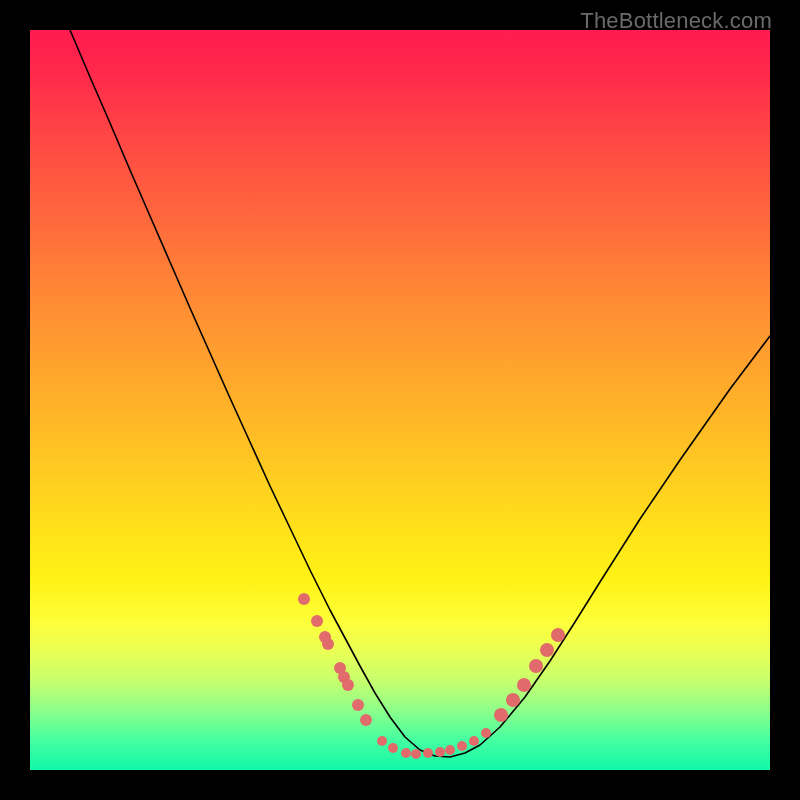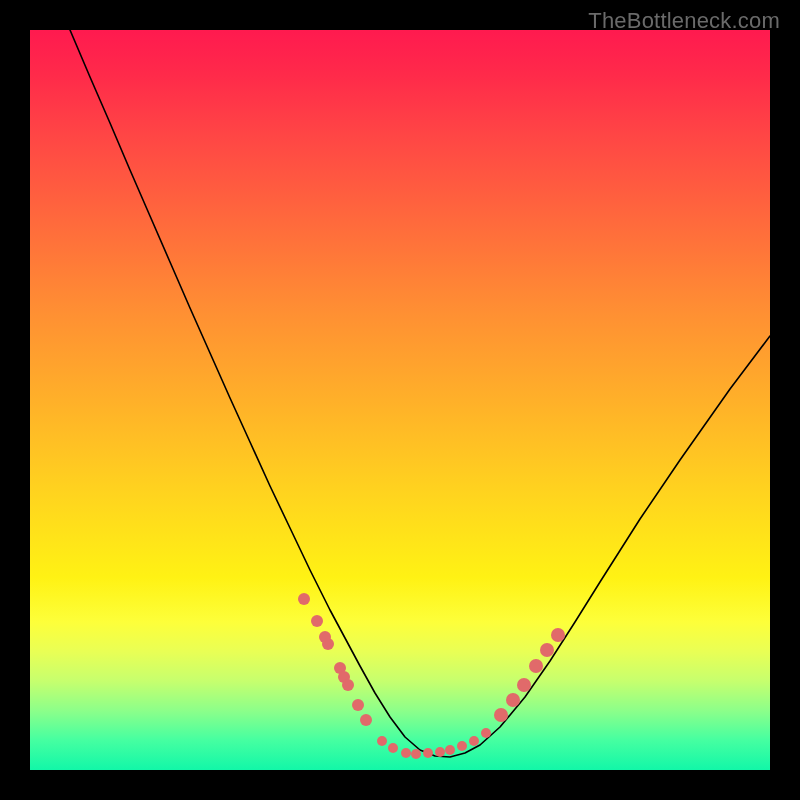--- a/index.html
+++ b/index.html
@@ -40,21 +40,21 @@
       #e9ff55 84%,
       #c6ff6e 88%,
       #8cff8a 92%,
       #45ffa1 96%,
       #12f7a8 100%
     );
   }
   .watermark {
     position: absolute;
     top: 8px;
-    right: 20px;
+    right: 28px;
     color: #6a6a6a;
     font-size: 22px;
     font-weight: 500;
     letter-spacing: 0.2px;
     user-select: none;
   }
   svg.overlay {
     position: absolute;
     left: 0;
     top: 0;

